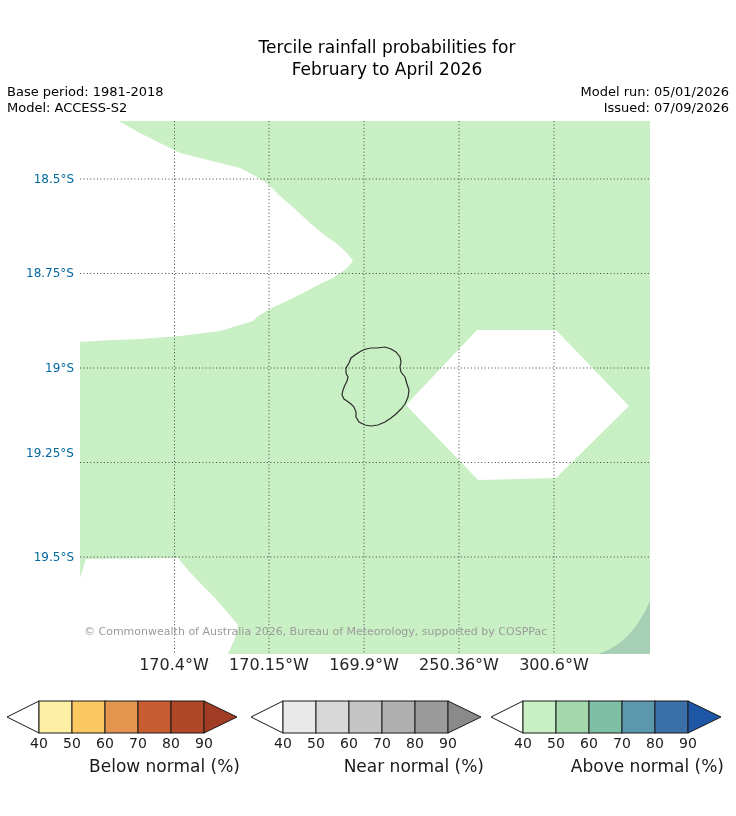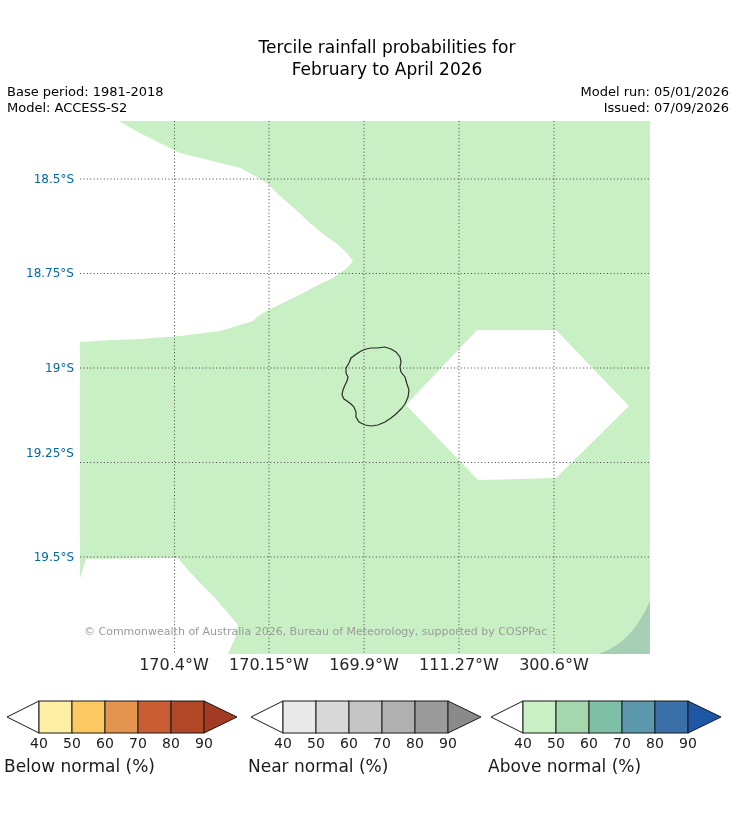--- a/index.html
+++ b/index.html
@@ -11,21 +11,21 @@
     font-size:17px;line-height:22px;color:#000;}
   .hdr{position:absolute;font-size:13px;line-height:16px;color:#000;}
   .hdr-left{left:7px;top:84px;text-align:left;}
   .hdr-right{right:7px;top:84px;text-align:right;}
   .ylabel{position:absolute;left:0;width:74px;text-align:right;font-size:12px;color:#0369a1;}
   .xlabel{position:absolute;top:655px;transform:translateX(-50%);font-size:16px;color:#262626;white-space:nowrap;}
   .copyright{position:absolute;left:84px;top:625px;font-size:11px;color:#9a9a9a;}
   .cbar{position:absolute;top:699px;width:236px;height:90px;}
   .cbar .ticks{position:absolute;left:0;top:36px;width:236px;height:18px;}
   .cbar .ticks span{position:absolute;top:0;transform:translateX(-50%);font-size:14px;color:#1a1a1a;}
-  .cbar-label{position:absolute;left:0;top:57px;width:236px;text-align:left;font-size:17px;color:#1a1a1a;}
+  .cbar-label{position:absolute;left:0;top:57px;width:236px;text-align:right;font-size:17px;color:#1a1a1a;}
 </style>
 </head>
 <body>
 
 <div id="figure">
 
   <div class="title-block">
     <div>Tercile rainfall probabilities for</div>
     <div>February to April 2026</div>
   </div>
@@ -67,21 +67,21 @@
 
   <span class="ylabel" style="top:172px">18.5°S</span>
   <span class="ylabel" style="top:266px">18.75°S</span>
   <span class="ylabel" style="top:361px">19°S</span>
   <span class="ylabel" style="top:446px">19.25°S</span>
   <span class="ylabel" style="top:550px">19.5°S</span>
 
   <span class="xlabel" style="left:174px">170.4°W</span>
   <span class="xlabel" style="left:269px">170.15°W</span>
   <span class="xlabel" style="left:364px">169.9°W</span>
-  <span class="xlabel" style="left:459px">111.27°W</span>
+  <span class="xlabel" style="left:459px">250.36°W</span>
   <span class="xlabel" style="left:554px">300.6°W</span>
 
   <div class="copyright">© Commonwealth of Australia 2026, Bureau of Meteorology, supported by COSPPac</div>
 
   <div class="cbar" style="left:4px">
     <svg width="236" height="36" viewBox="0 0 236 36" xmlns="http://www.w3.org/2000/svg">
       <polygon points="3,18 35,2 35,34" stroke="#1a1a1a" stroke-width="1" fill="#ffffff"></polygon>
       <rect x="35" y="2" width="33" height="32" stroke="#1a1a1a" stroke-width="1" fill="#fcefa3"></rect>
       <rect x="68" y="2" width="33" height="32" stroke="#1a1a1a" stroke-width="1" fill="#fbc862"></rect>
       <rect x="101" y="2" width="33" height="32" stroke="#1a1a1a" stroke-width="1" fill="#e3944e"></rect>

